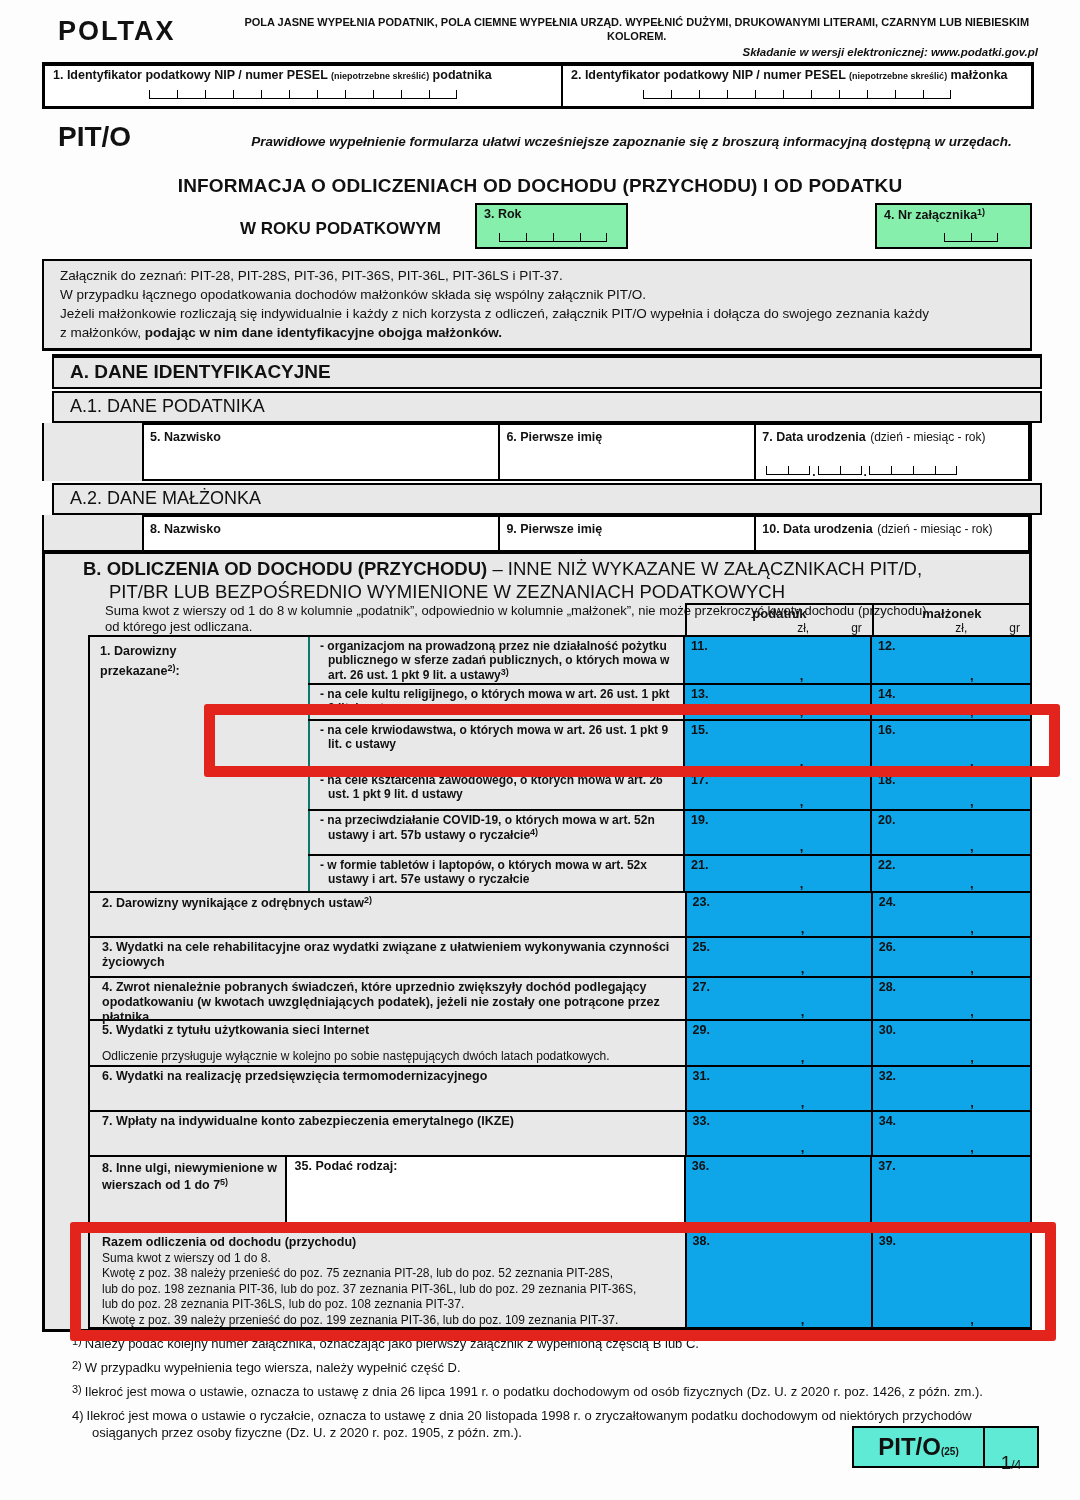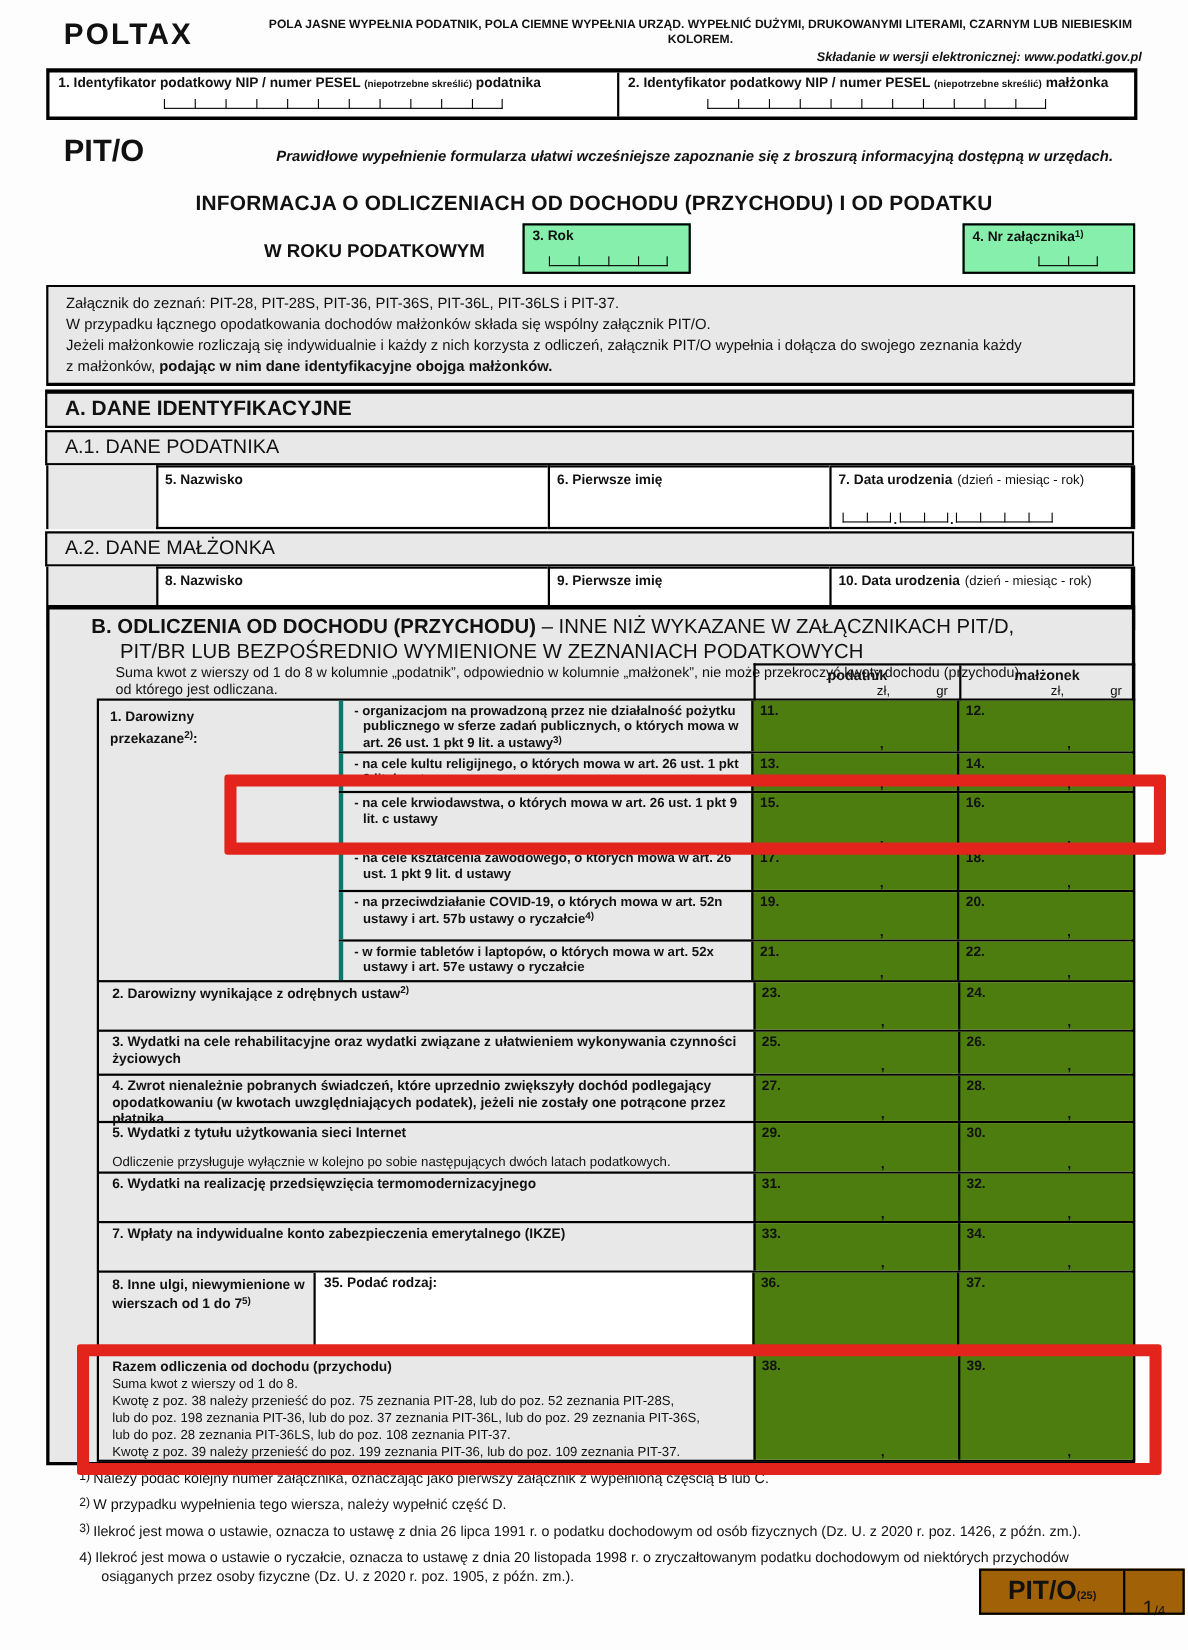--- a/index.html
+++ b/index.html
@@ -49,21 +49,21 @@
   .att-box .bx-comb { right:32px; }
   .bx-comb .c { width:27px; }
   sup.fm { font-size:9px; vertical-align:4px; }
 
   
   .notice-box { margin-left:42px; width:990px; background:#e8e8e8; border:2px solid #000; border-bottom-width:3px;
     padding:5px 12px 6px 16px; font-size:13.5px; line-height:1.42; }
   .b { font-weight:bold; }
 
   
-  .bar { margin-left:41px; width:990px; background:#e8e8e8; border:2px solid #000; padding:3px 0 4px 16px; }
+  .bar { margin-left:52px; width:990px; background:#e8e8e8; border:2px solid #000; padding:3px 0 4px 16px; }
   .barA { border-top-width:4px; margin-top:3px; font-size:19px; font-weight:bold; }
   .barSub { margin-top:2px; font-size:18px; }
   .person-row { margin-left:42px; width:990px; background:#e8e8e8; border-left:2px solid #000; border-right:2px solid #000;
     display:flex; padding-left:98px; height:58px; }
   .pcell { background:#fff; border:2px solid #000; border-right:none; padding:2px 4px 0 6px; position:relative; }
   .pcell:last-child { border-right:2px solid #000; }
   .pc5 { width:358px; } .pc6 { width:257px; } .pc7 { width:277px; }
   .pcell .plabel { font-size:12.5px; font-weight:bold; }
   .pcell .pnote { font-size:12px; font-weight:normal; }
   .date-comb { position:absolute; bottom:4px; left:10px; display:flex; align-items:flex-end; }
@@ -82,43 +82,43 @@
   .ch-units { display:flex; justify-content:flex-end; font-size:12px; padding-right:10px; }
   .ch-zl { margin-right:42px; }
 
   .btable { margin-left:43px; width:944px; border:2px solid #000; }
   .trow { display:flex; border-top:2px solid #000; }
   .r1 { display:flex; }
   .r1-label { width:220px; padding:4px 6px 0 10px; font-size:12.5px; font-weight:bold; line-height:1.6; }
   .r1-subs { width:724px; }
   .subrow { display:flex; border-top:2px solid #000; }
   .subrow.first { border-top:none; }
-  .desc { width:375px; border-left:4px solid #0f766e; padding:2px 8px 0 18px; text-indent:-8px; font-size:12px; font-weight:bold; line-height:1.18; }
+  .desc { width:375px; border-left:2px solid #0f766e; padding:2px 8px 0 18px; text-indent:-8px; font-size:12px; font-weight:bold; line-height:1.18; }
   .desc-full { width:597px; padding:2px 10px 0 12px; font-size:12.5px; font-weight:bold; line-height:1.2; position:relative; }
-  .amt { position:relative; background:#4d7c0f; border-left:2px solid #000; }
+  .amt { position:relative; background:#0ea5e9; border-left:2px solid #000; }
   .amt.p { width:187px; }
   .amt.m { width:160px; }
   .amt .num { position:absolute; top:2px; left:6px; font-size:12.5px; font-weight:bold; }
   .amt::after { content:","; position:absolute; bottom:0px; left:62%; font-size:13px; font-weight:bold; }
   .h46{height:46px}.h36{height:36px}.h50{height:50px}.h40{height:40px}.h45{height:45px}.h44{height:37px}
   .h43{height:43px}.h75{height:75px}.h97{height:97px}
   .row5-note { position:absolute; bottom:2px; left:12px; font-size:12px; font-weight:normal; }
   .r8-label { width:195px; padding:4px 4px 0 12px; font-size:12.5px; font-weight:bold; line-height:1.25; }
   .r8-field { width:400px; background:#fff; border-left:2px solid #000; padding:2px 0 0 8px; font-size:12.5px; font-weight:bold; }
   .razem-desc { width:597px; padding:3px 10px 0 12px; font-size:12px; line-height:15.5px; }
   .razem-desc .t { font-weight:bold; font-size:12.5px; }
 
   
   .footnotes { position:absolute; left:72px; top:1336px; width:960px; font-size:13px; }
   .fn { padding-left:20px; text-indent:-20px; margin-bottom:7px; line-height:1.3; }
   .fn .mk { font-size:11px; position:relative; top:-3px; padding-right:3px; }
   .fn .mk.inline { top:0; font-size:13px; }
 
   
-  .page-footer { position:absolute; left:852px; top:1426px; display:flex; border:2.5px solid #000; background:#a16207; height:42px;margin-left:38px; }
+  .page-footer { position:absolute; left:852px; top:1426px; display:flex; border:2.5px solid #000; background:#5eead4; height:42px; }
   .pf-code { width:131px; border-right:2px solid #000; text-align:center; padding-top:5px; font-size:24px; font-weight:bold; }
   .pf-code .rev { font-size:10px; font-weight:bold; }
   .pf-page { width:52px; text-align:center; padding-top:24px; font-size:19px; }
   .pf-page .tot { font-size:12px; }
 
   
   .hl { position:absolute; border:11px solid #e2241d; border-radius:3px; pointer-events:none; z-index:10; }
   .hl1 { left:204px; top:704px; width:856px; height:73px; }
   .hl2 { left:70px; top:1222px; width:986px; height:119px; }
 </style>

